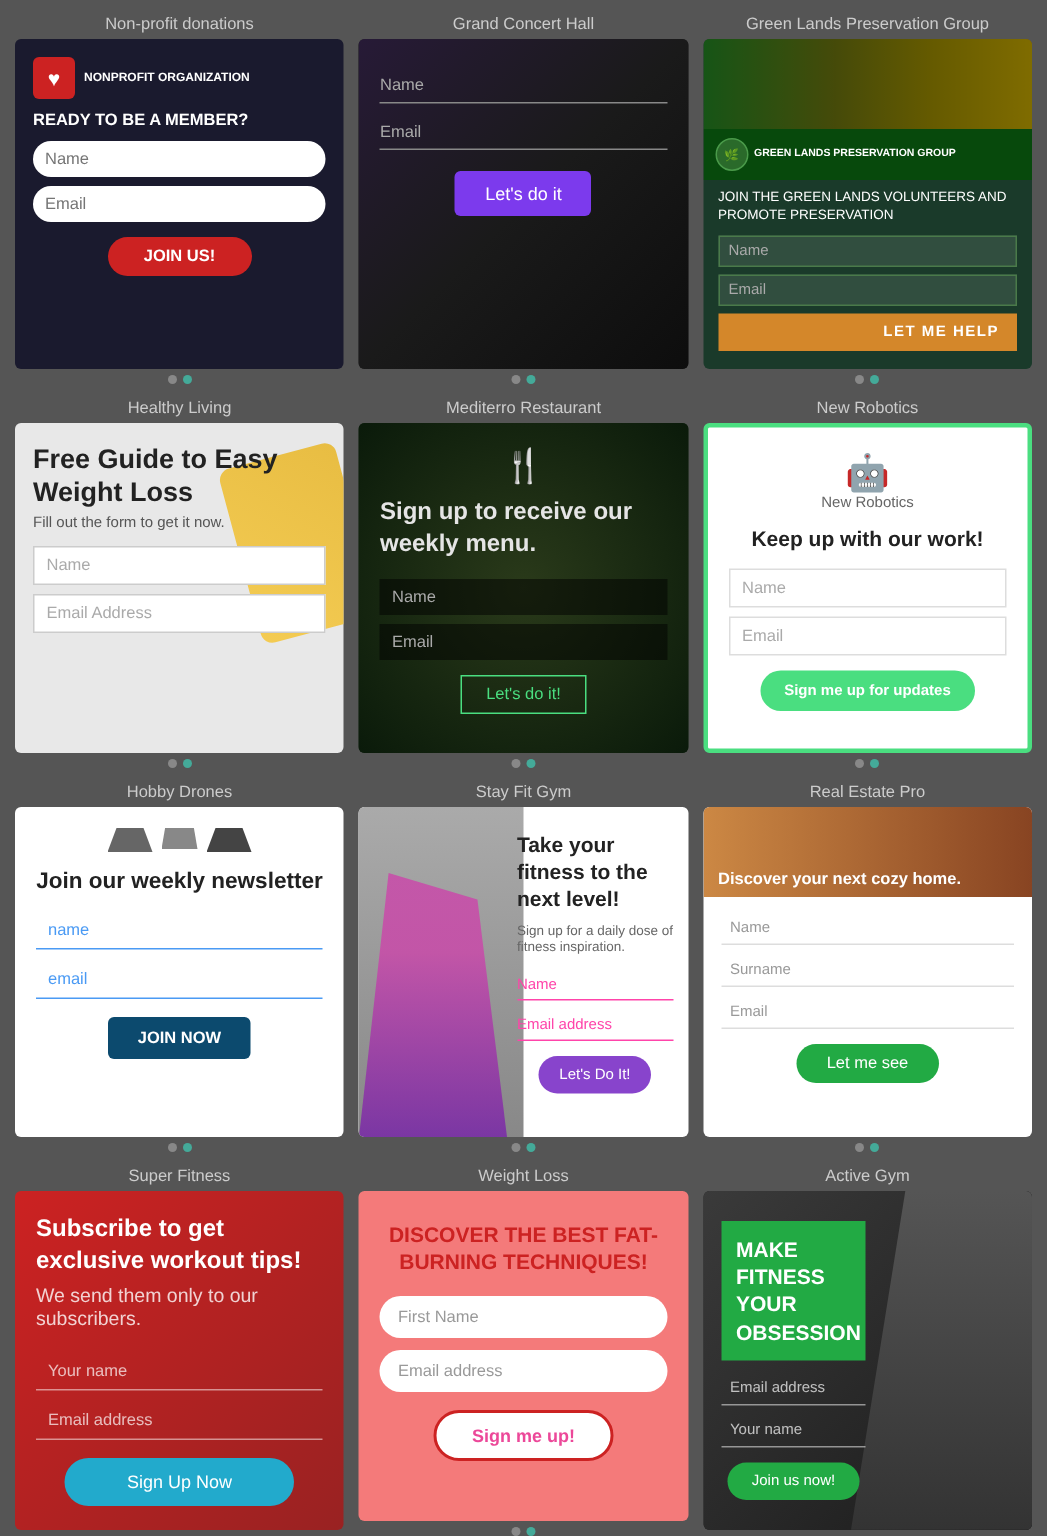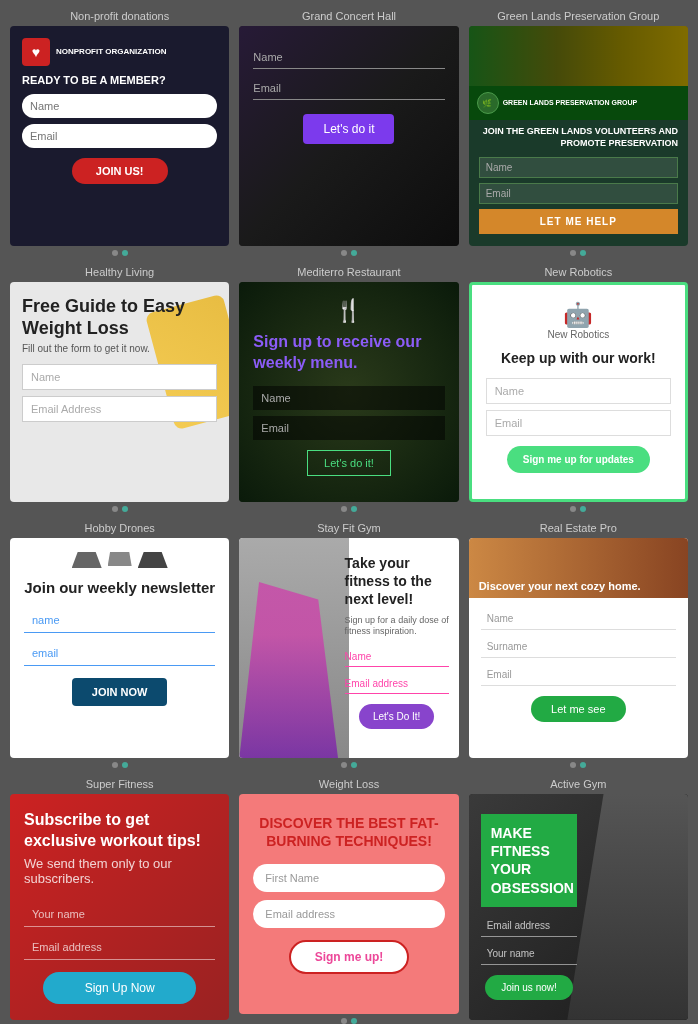--- a/index.html
+++ b/index.html
@@ -189,25 +189,24 @@
       font-size: 7px;
       font-weight: bold;
       line-height: 1.1;
     }
     .greenlands-content {
       padding: 6px 10px 10px;
     }
     .greenlands-title {
       color: white;
       font-size: 9px;
-      font-weight: bold;
+      font-weight: normal;
       margin-bottom: 8px;
       line-height: 1.3;
       text-transform: uppercase;
-      text-align: right;
     }
     .greenlands-input {
       width: 100%;
       padding: 4px 6px;
       border: 1px solid #4a7a4a;
       background: rgba(255,255,255,0.1);
       color: white;
       font-size: 10px;
       margin-bottom: 5px;
     }
@@ -216,20 +215,21 @@
       background: #d4872a;
       color: white;
       border: none;
       padding: 7px 12px;
       font-size: 10px;
       font-weight: bold;
       cursor: pointer;
       width: 100%;
       text-transform: uppercase;
       letter-spacing: 1px;
+      text-align: right;
     }
 
     
     .card-healthy {
       background: #e8e8e8;
       min-height: 220px;
       position: relative;
       overflow: hidden;
     }
     .healthy-tape {
@@ -300,21 +300,21 @@
       z-index: 2;
       padding: 16px 14px;
     }
     .fork-icon {
       font-size: 22px;
       color: #888;
       text-align: center;
       margin-bottom: 8px;
     }
     .mediterro-title {
-      color: #8b5cf6;
+      color: #e5e5e5;
       font-size: 16px;
       font-weight: bold;
       margin-bottom: 12px;
       line-height: 1.3;
     }
     .mediterro-input {
       width: 100%;
       padding: 6px 8px;
       background: rgba(0,0,0,0.5);
       border: none;

